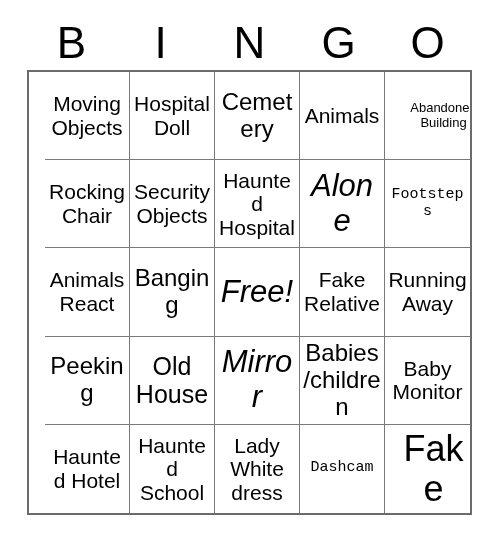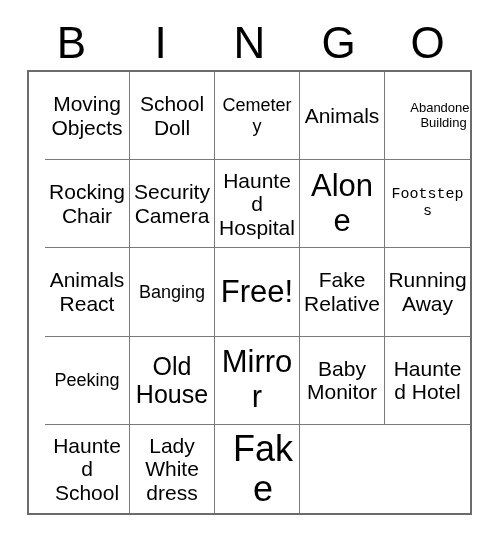--- a/index.html
+++ b/index.html
@@ -77,24 +77,24 @@
   .cell-text {
     display: block;
     width: 100%;
     line-height: 1.12;
     color: #000000;
     word-wrap: break-word;
   }
 
   
   .fs-xxl { font-size: 36px; margin-left: 12px; }
-  .fs-xl  { font-size: 31px; }
+  .fs-xl  { font-size: 31px; font-style: italic; }
   .fs-lg  { font-size: 25px; text-align: center; }
   .fs-md  { font-size: 21px; }
-  .fs-sm  { font-size: 18px; }
+  .fs-sm  { font-size: 24px; }
   .fs-xs  { font-size: 15px; font-family: Liberation Mono, monospace; }
   .fs-xxs { font-size: 13px; margin-left: 32px; }
 </style>
 </head>
 <body>
 
 <div class="card">
 
   <div class="header">
     <div class="header-letter">B</div>
@@ -102,36 +102,36 @@
     <div class="header-letter">N</div>
     <div class="header-letter">G</div>
     <div class="header-letter">O</div>
   </div>
 
   <div class="grid" id="bingo-grid">
       <div class="cell">
         <span class="cell-text fs-md">Moving Objects</span>
       </div>
       <div class="cell">
-        <span class="cell-text fs-md">School Doll</span>
+        <span class="cell-text fs-md">Hospital Doll</span>
       </div>
       <div class="cell">
         <span class="cell-text fs-sm">Cemetery</span>
       </div>
       <div class="cell">
         <span class="cell-text fs-md">Animals</span>
       </div>
       <div class="cell">
         <span class="cell-text fs-xxs">Abandoned Building</span>
       </div>
       <div class="cell">
         <span class="cell-text fs-md">Rocking Chair</span>
       </div>
       <div class="cell">
-        <span class="cell-text fs-md">Security Camera</span>
+        <span class="cell-text fs-md">Security Objects</span>
       </div>
       <div class="cell">
         <span class="cell-text fs-md">Haunted Hospital</span>
       </div>
       <div class="cell">
         <span class="cell-text fs-xl">Alone</span>
       </div>
       <div class="cell">
         <span class="cell-text fs-xs">Footsteps</span>
       </div>
@@ -153,29 +153,35 @@
       <div class="cell">
         <span class="cell-text fs-sm">Peeking</span>
       </div>
       <div class="cell">
         <span class="cell-text fs-lg">Old House</span>
       </div>
       <div class="cell">
         <span class="cell-text fs-xl">Mirror</span>
       </div>
       <div class="cell">
+        <span class="cell-text fs-sm">Babies /children</span>
+      </div>
+      <div class="cell">
         <span class="cell-text fs-md">Baby Monitor</span>
       </div>
       <div class="cell">
         <span class="cell-text fs-md">Haunted Hotel</span>
       </div>
       <div class="cell">
         <span class="cell-text fs-md">Haunted School</span>
       </div>
       <div class="cell">
         <span class="cell-text fs-md">Lady White dress</span>
       </div>
       <div class="cell">
+        <span class="cell-text fs-xs">Dashcam</span>
+      </div>
+      <div class="cell">
         <span class="cell-text fs-xxl">Fake</span>
       </div>
     </div>
 
 </div>
 
 </body></html>

